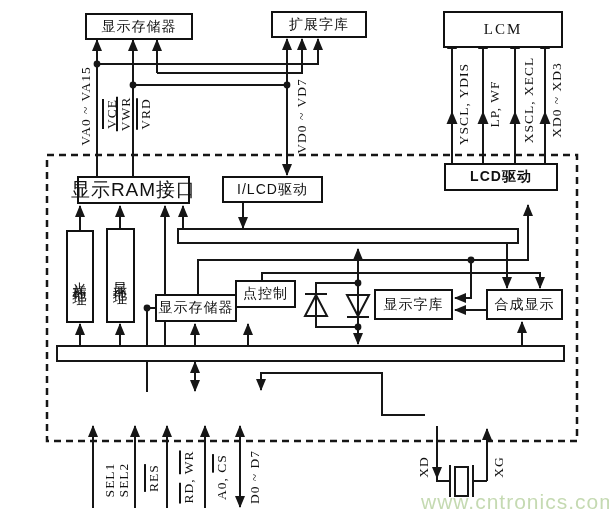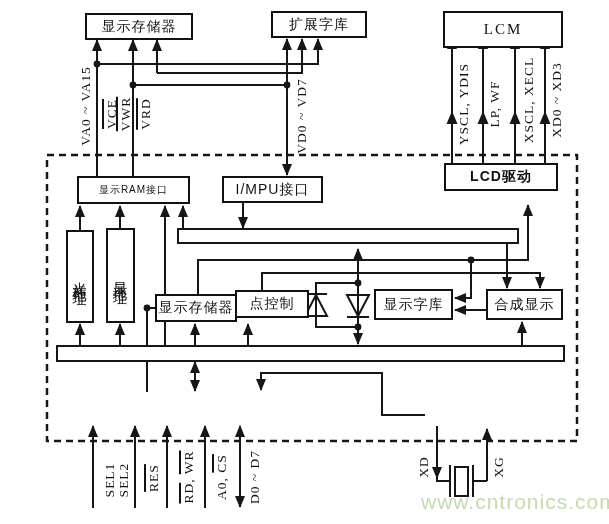--- a/index.html
+++ b/index.html
@@ -140,29 +140,29 @@
       <circle cx="358" cy="283" r="3.4"></circle>
       <circle cx="358" cy="327" r="3.4"></circle>
       <circle cx="147" cy="308" r="3.4"></circle>
     </g>
   </svg>
 
   <div class="box" style="left:85px;top:13px;width:108px;height:27px;">显示存储器</div>
   <div class="box" style="left:271px;top:11px;width:96px;height:27px;">扩展字库</div>
   <div class="box serif" style="left:443px;top:11px;width:120px;height:37px;">LCM</div>
 
-  <div class="box" style="left:77px;top:176px;width:113px;height:28px;font-size:10px;">显示RAM接口</div>
-  <div class="box" style="left:222px;top:176px;width:101px;height:27px;">I/MPU接口</div>
+  <div class="box" style="left:77px;top:176px;width:113px;height:28px;font-size:19px;">显示RAM接口</div>
+  <div class="box" style="left:222px;top:176px;width:101px;height:27px;">I/LCD驱动</div>
   <div class="box" style="left:444px;top:163px;width:114px;height:28px;font-weight:bold;">LCD驱动</div>
 
   <div class="box vbox" style="left:66px;top:230px;width:28px;height:93px;">光标地址</div>
   <div class="box vbox" style="left:106px;top:228px;width:29px;height:95px;">显示地址</div>
 
   <div class="box" style="left:155px;top:294px;width:82px;height:28px;">显示存储器</div>
-  <div class="box" style="left:235px;top:290px;width:74px;height:28px;">点控制</div>
+  <div class="box" style="left:235px;top:280px;width:61px;height:28px;">点控制</div>
 
   <div class="box" style="left:374px;top:289px;width:79px;height:31px;">显示字库</div>
   <div class="box" style="left:486px;top:289px;width:77px;height:31px;">合成显示</div>
 
 
   <div class="rlabel" style="left:86px;top:106px;">VA0 ~ VA15</div>
   <div class="rlabel ov" style="left:112px;top:114px;">VCE</div>
   <div class="rlabel ov" style="left:126px;top:114px;">VWR</div>
   <div class="rlabel ov" style="left:146px;top:114px;">VRD</div>
   <div class="rlabel" style="left:302px;top:116px;">VD0 ~ VD7</div>

